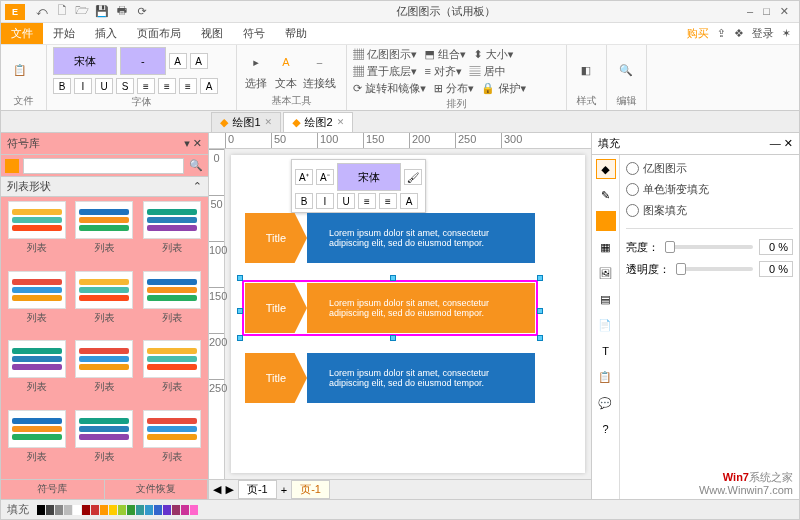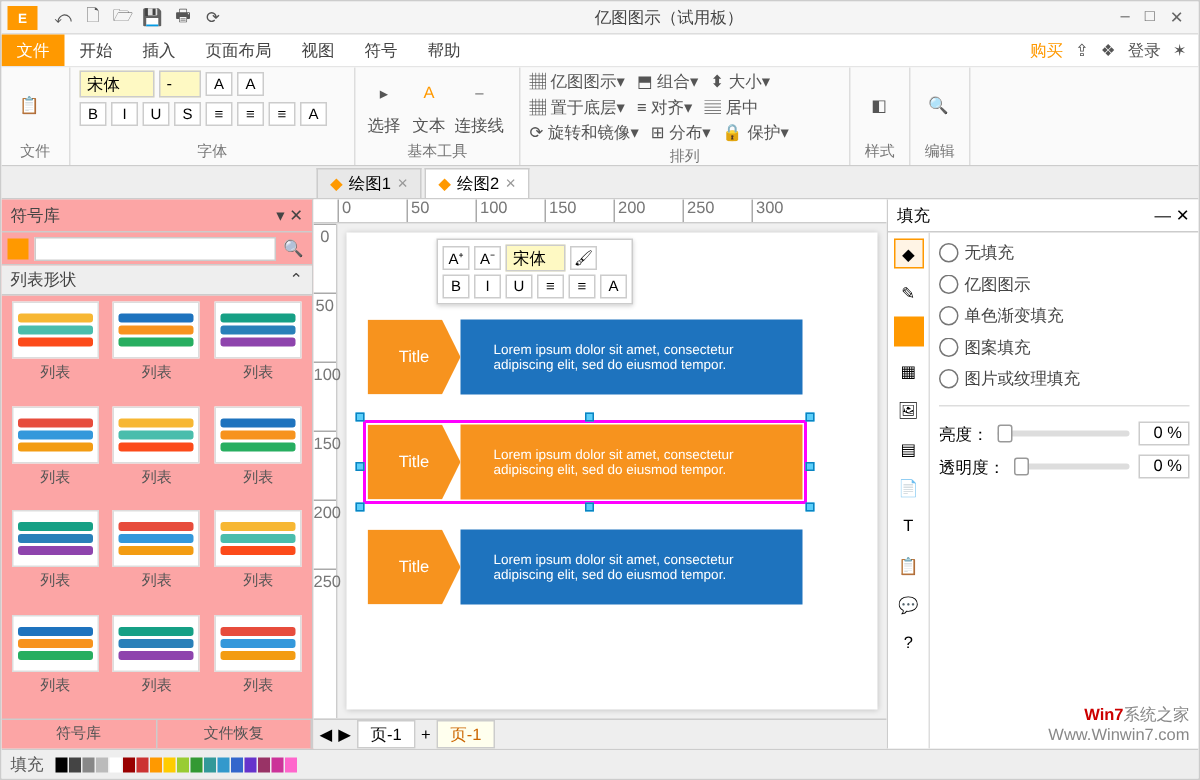--- a/index.html
+++ b/index.html
@@ -18,21 +18,21 @@
 .menurow .rightlinks span{color:#555}
 .ribbon{height:66px;display:flex;border-bottom:1px solid #ccc;background:#fafafa}
 .rgroup{border-right:1px solid #ddd;padding:2px 6px;display:flex;flex-direction:column}
 .rgroup .rbody{flex:1;display:flex;align-items:center;gap:4px;flex-wrap:wrap}
 .rgroup .rlabel{text-align:center;color:#777;font-size:10px;padding-top:1px}
 .ico{width:16px;height:16px;display:inline-flex;align-items:center;justify-content:center;color:#555;border:1px solid transparent}
 .ico.big{width:26px;height:26px}
 .ico.orange{color:#f90}
 .btncol{display:flex;flex-direction:column;align-items:center;gap:1px;font-size:10px;color:#555}
 .fontrow{display:flex;gap:3px;align-items:center}
-.fontsel{border:1px solid #ccc;height:18px;padding:0 4px;background:#fef9c3;display:flex;align-items:center;min-width:50px}
+.fontsel{border:1px solid #ccc;height:28px;padding:0 20px;background:#c4b5fd;display:flex;align-items:center;min-width:50px}
 .smbtn{width:18px;height:16px;border:1px solid #ccc;background:#fff;display:flex;align-items:center;justify-content:center;font-size:10px}
 .tabbar{height:22px;background:#eee;display:flex;align-items:center;border-bottom:1px solid #ccc;padding-left:210px}
 .dtab{background:#fff;border:1px solid #ccc;border-bottom:none;padding:2px 8px;margin-right:2px;display:flex;align-items:center;gap:4px}
 .dtab .x{color:#999;font-size:9px}
 .dtab.inact{background:#e8e8e8}
 .main{display:flex;height:366px}
 .leftpanel{width:208px;border-right:1px solid #ccc;display:flex;flex-direction:column;background:#fca5a5}
 .lp-head{height:22px;border-bottom:1px solid #ccc;display:flex;align-items:center;padding:0 6px;justify-content:space-between;color:#444}
 .lp-search{height:22px;border-bottom:1px solid #ccc;display:flex;align-items:center;padding:0 4px;gap:4px}
 .lp-search .sw{width:14px;height:14px;background:#f90}
@@ -411,37 +411,29 @@
         <div class="ric">▤</div>
         <div class="ric">📄</div>
         <div class="ric">T</div>
         <div class="ric">📋</div>
         <div class="ric">💬</div>
         <div class="ric">?</div>
       </div>
       <div class="rp-content" id="rp-content">
           <label class="radio-row">
             <input type="radio" name="fill" style="">
-            <span>无填充</span>
-          </label>
-          <label class="radio-row">
-            <input type="radio" name="fill" style="">
             <span>亿图图示</span>
           </label>
           <label class="radio-row">
             <input type="radio" name="fill" style="">
             <span>单色渐变填充</span>
           </label>
           <label class="radio-row">
             <input type="radio" name="fill" style="">
             <span>图案填充</span>
-          </label>
-          <label class="radio-row">
-            <input type="radio" name="fill" style="">
-            <span>图片或纹理填充</span>
           </label>
           <div style="border-top: 1px solid rgb(221, 221, 221); margin: 4px 0px;"></div>
           <div class="prop-row">
             <span>亮度：</span>
             <div class="slider">
               <i></i>
             </div>
             <div class="val">0 %</div>
           </div>
           <div class="prop-row">

